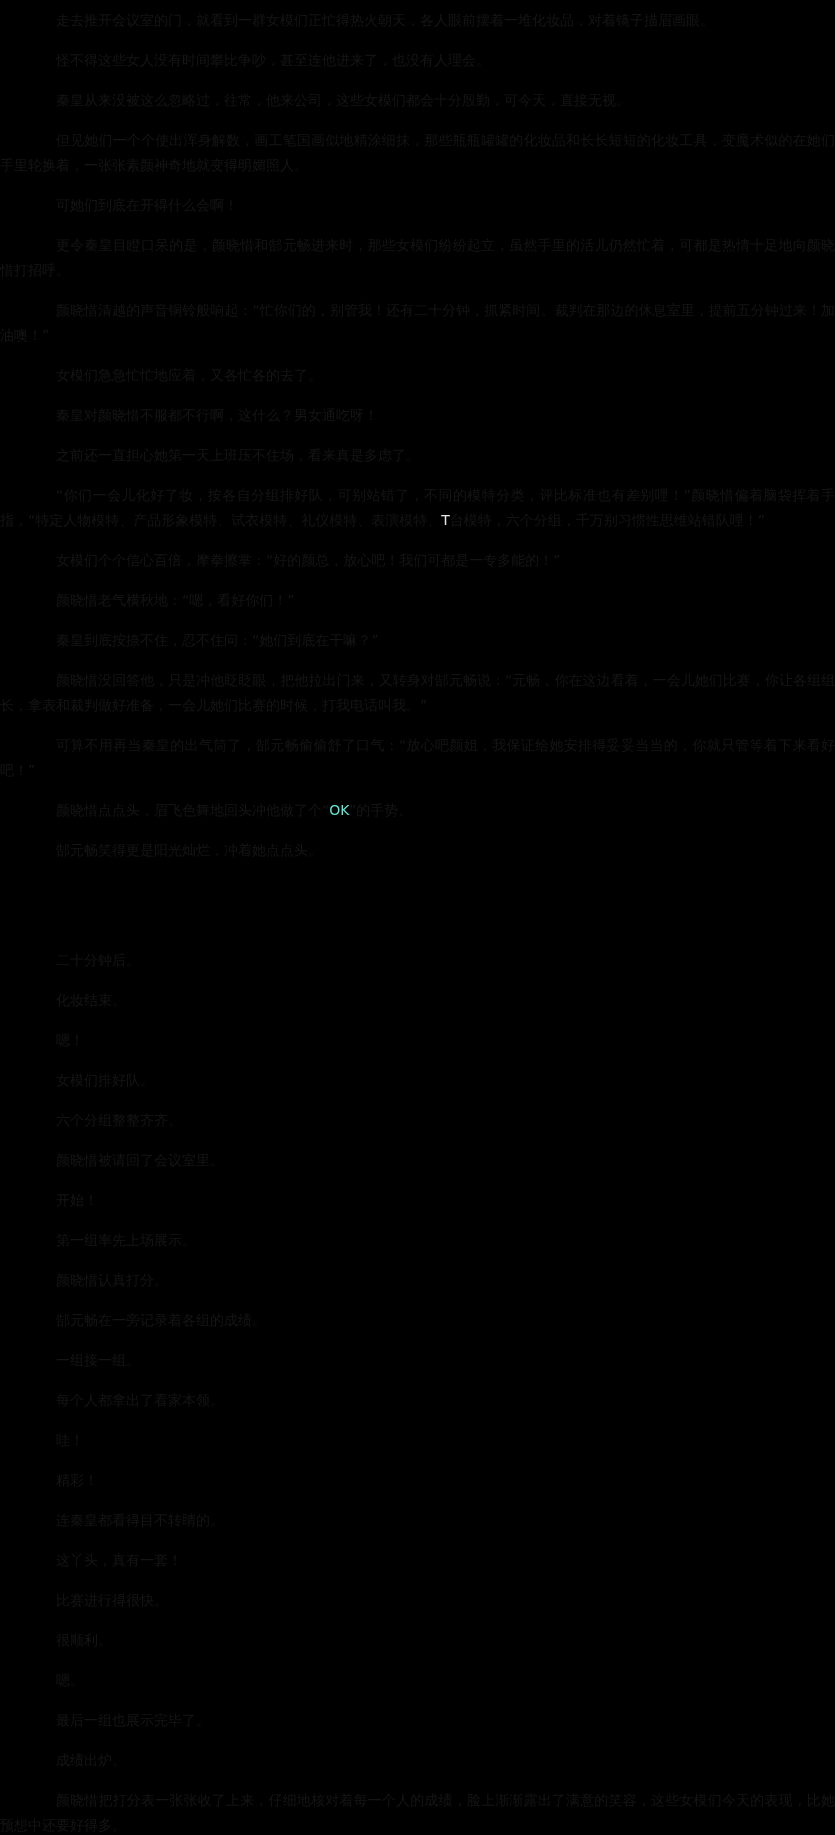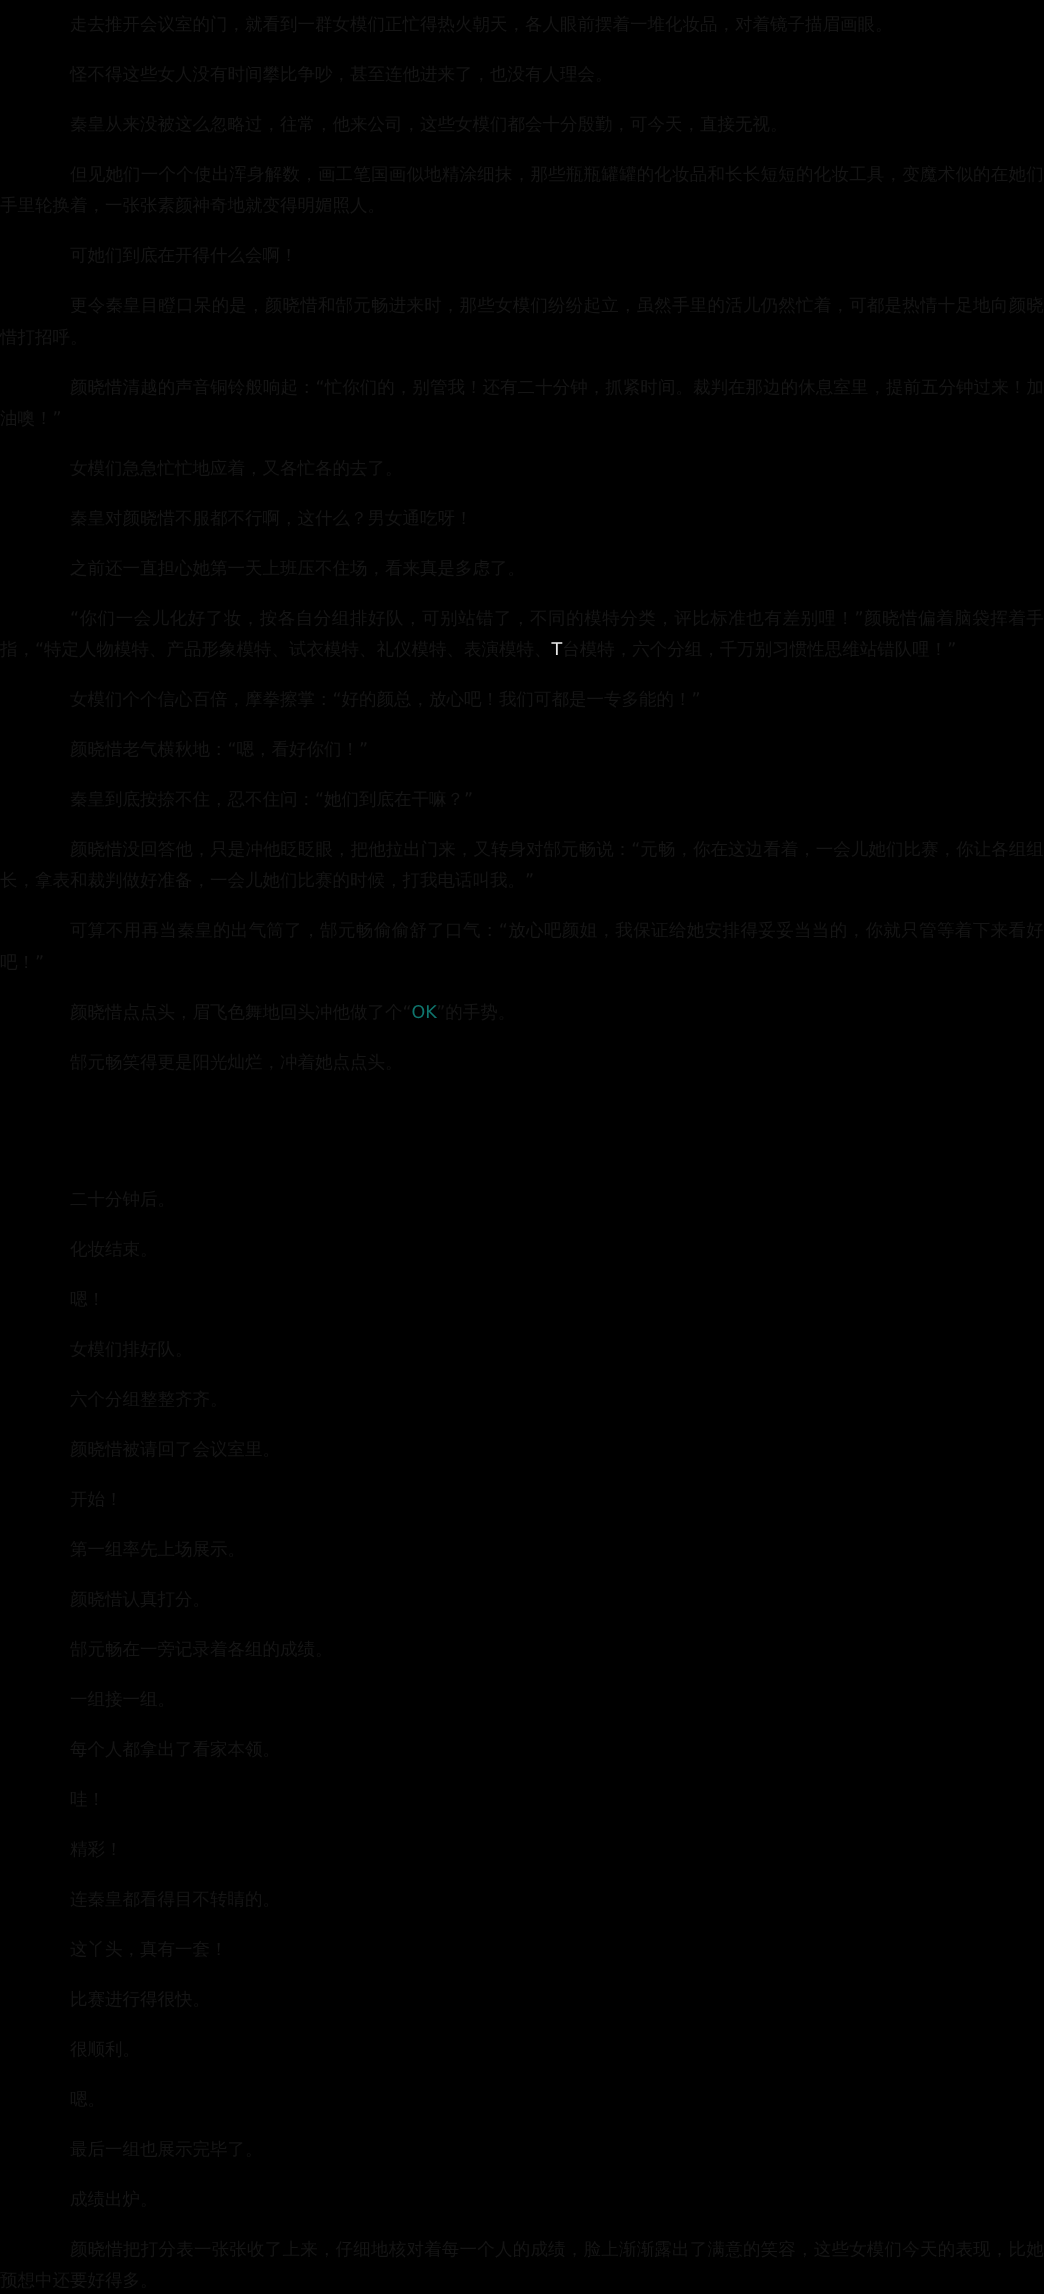--- a/index.html
+++ b/index.html
@@ -54,21 +54,21 @@
         <p style="color: rgb(21, 21, 21);">颜晓惜清越的声音铜铃般响起：“忙你们的，别管我！还有二十分钟，抓紧时间。裁判在那边的休息室里，提前五分钟过来！加油噢！”</p>
         <p style="color: rgb(21, 21, 21);">女模们急急忙忙地应着，又各忙各的去了。</p>
         <p style="color: rgb(21, 21, 21);">秦皇对颜晓惜不服都不行啊，这什么？男女通吃呀！</p>
         <p style="color: rgb(21, 21, 21);">之前还一直担心她第一天上班压不住场，看来真是多虑了。</p>
         <p style="color: rgb(21, 21, 21);">“你们一会儿化好了妆，按各自分组排好队，可别站错了，不同的模特分类，评比标准也有差别哩！”颜晓惜偏着脑袋挥着手指，“特定人物模特、产品形象模特、试衣模特、礼仪模特、表演模特、<span class="latin" style="color:#e6e6e6">T</span>台模特，六个分组，千万别习惯性思维站错队哩！”</p>
         <p style="color: rgb(21, 21, 21);">女模们个个信心百倍，摩拳擦掌：“好的颜总，放心吧！我们可都是一专多能的！”</p>
         <p style="color: rgb(21, 21, 21);">颜晓惜老气横秋地：“嗯，看好你们！”</p>
         <p style="color: rgb(21, 21, 21);">秦皇到底按捺不住，忍不住问：“她们到底在干嘛？”</p>
         <p style="color: rgb(21, 21, 21);">颜晓惜没回答他，只是冲他眨眨眼，把他拉出门来，又转身对郜元畅说：“元畅，你在这边看着，一会儿她们比赛，你让各组组长，拿表和裁判做好准备，一会儿她们比赛的时候，打我电话叫我。”</p>
         <p style="color: rgb(21, 21, 21);">可算不用再当秦皇的出气筒了，郜元畅偷偷舒了口气：“放心吧颜姐，我保证给她安排得妥妥当当的，你就只管等着下来看好吧！”</p>
-        <p style="color: rgb(21, 21, 21);">颜晓惜点点头，眉飞色舞地回头冲他做了个“<span class="latin" style="color:#0f766e">OK</span>”的手势。</p>
+        <p style="color: rgb(21, 21, 21);">颜晓惜点点头，眉飞色舞地回头冲他做了个“<span class="latin" style="color:#5eead4">OK</span>”的手势。</p>
         <p style="color: rgb(21, 21, 21);">郜元畅笑得更是阳光灿烂，冲着她点点头。</p>
       </section>
     <div class="section-gap"></div>
     <section>
         <p style="color: rgb(21, 21, 21);">二十分钟后。</p>
         <p style="color: rgb(21, 21, 21);">化妆结束。</p>
         <p style="color: rgb(21, 21, 21);">嗯！</p>
         <p style="color: rgb(21, 21, 21);">女模们排好队。</p>
         <p style="color: rgb(21, 21, 21);">六个分组整整齐齐。</p>
         <p style="color: rgb(21, 21, 21);">颜晓惜被请回了会议室里。</p>

